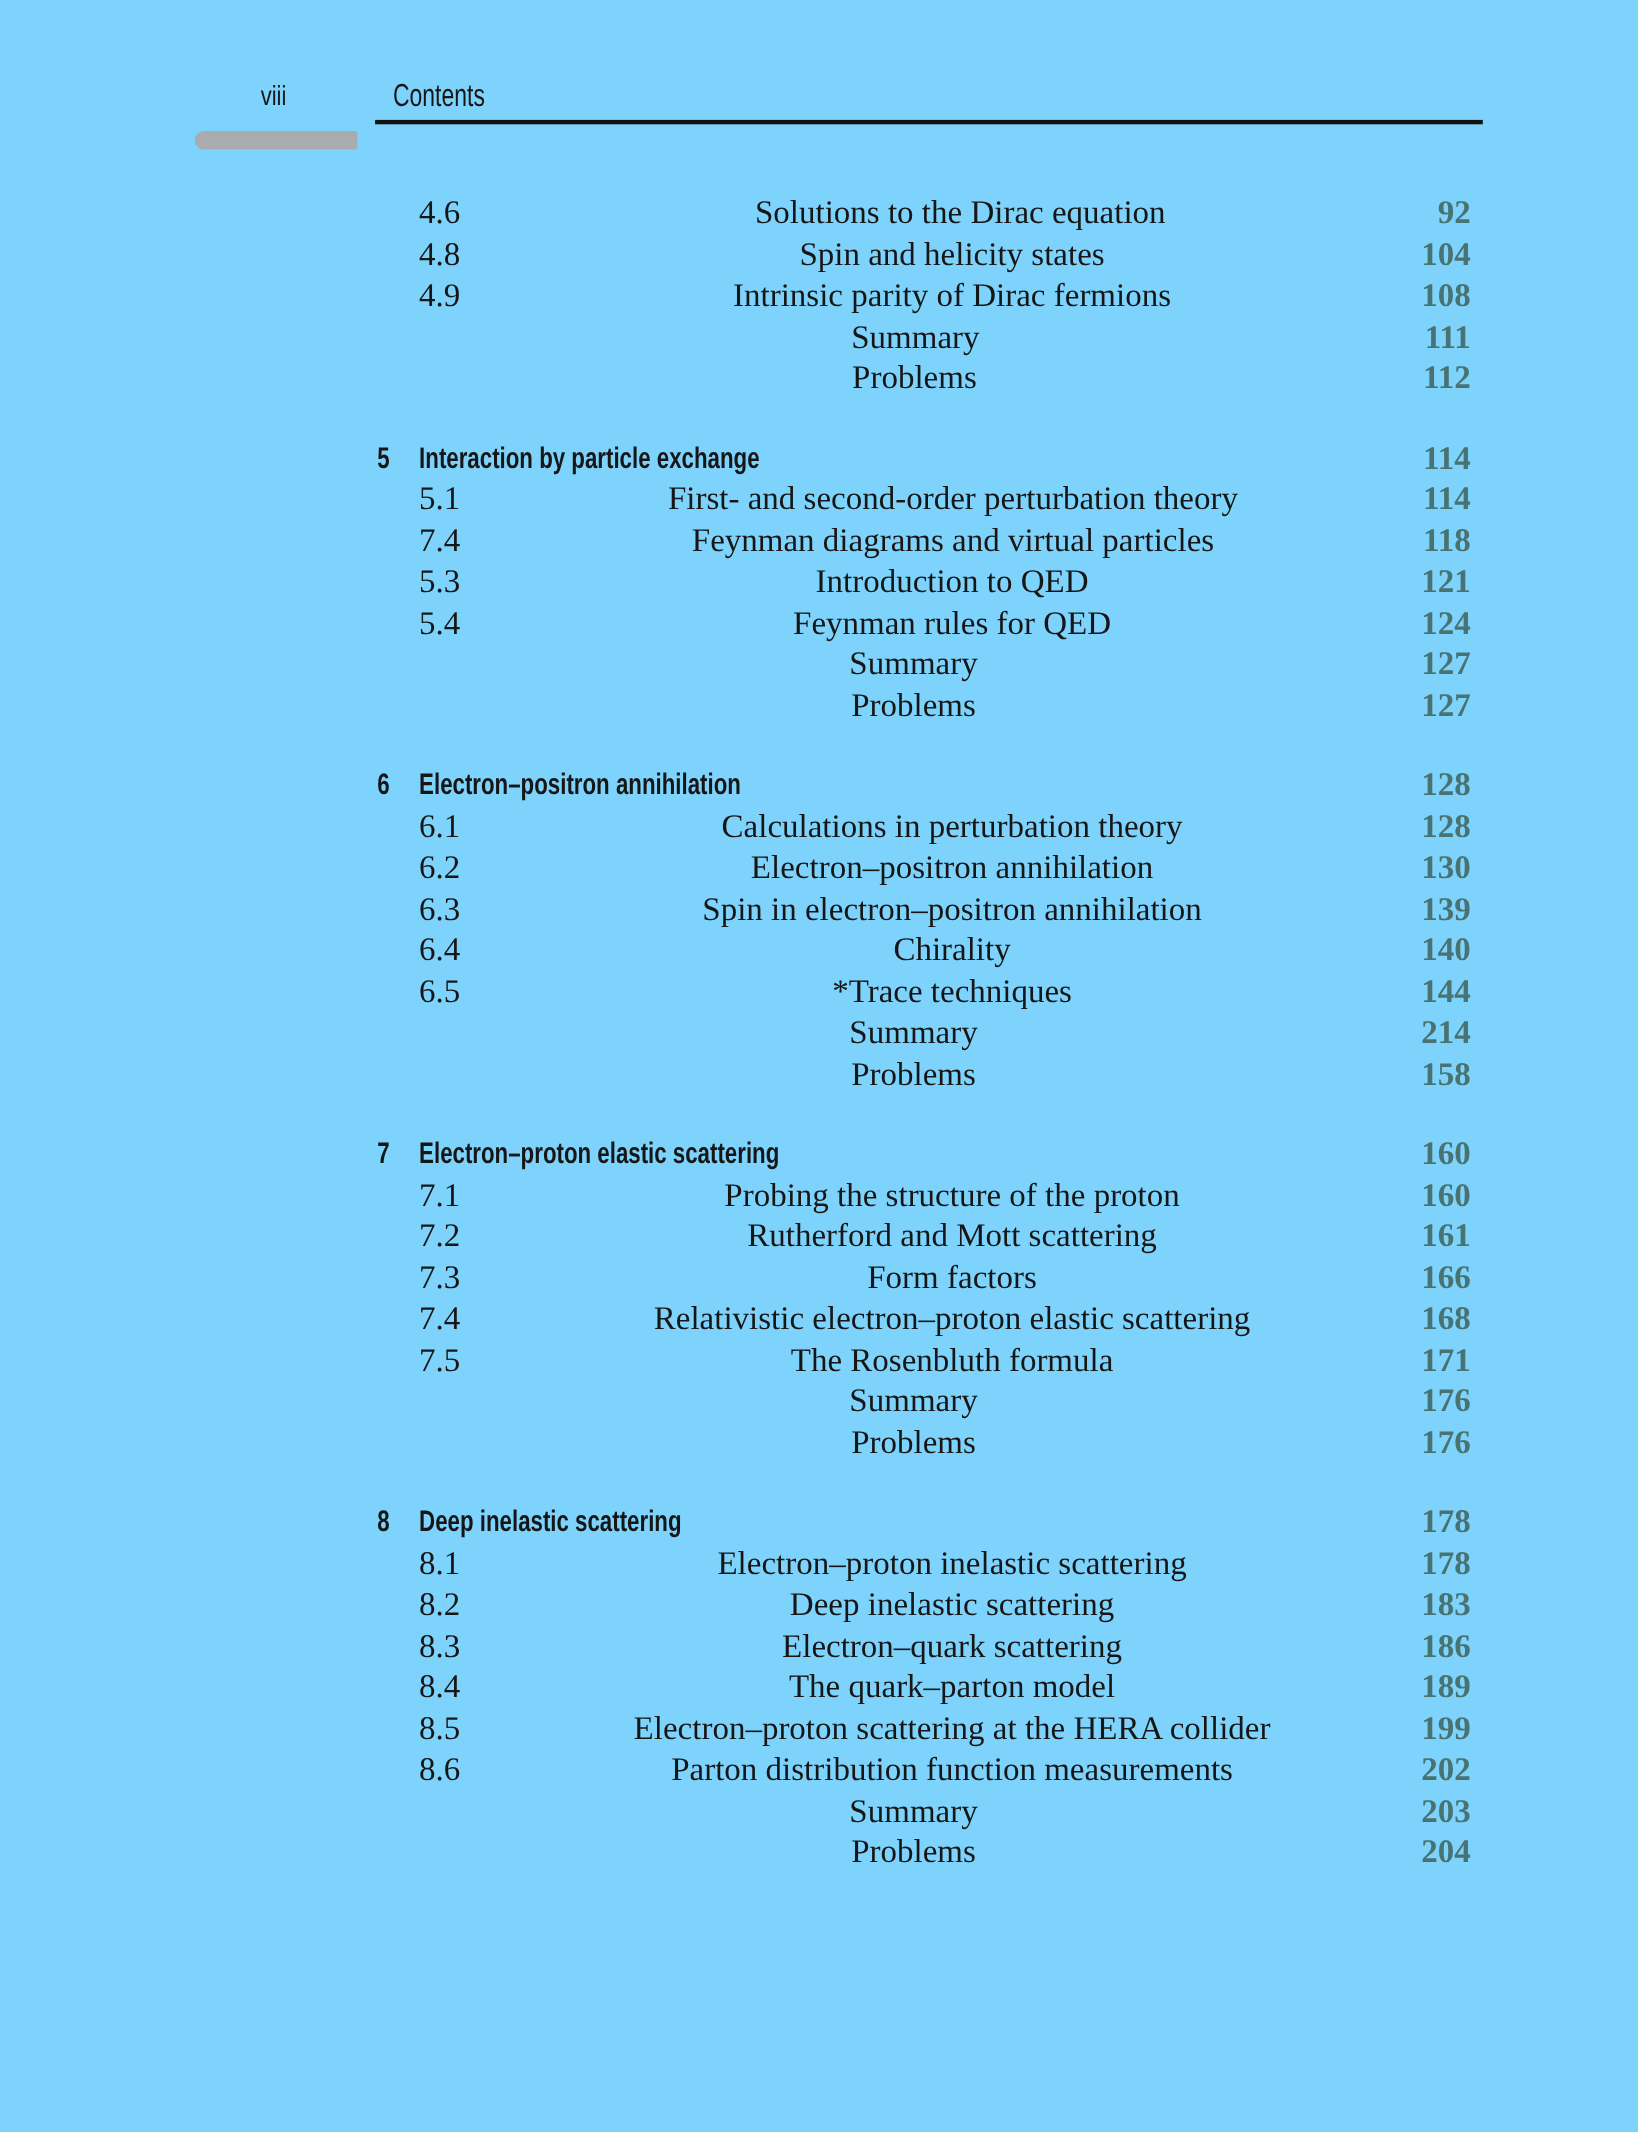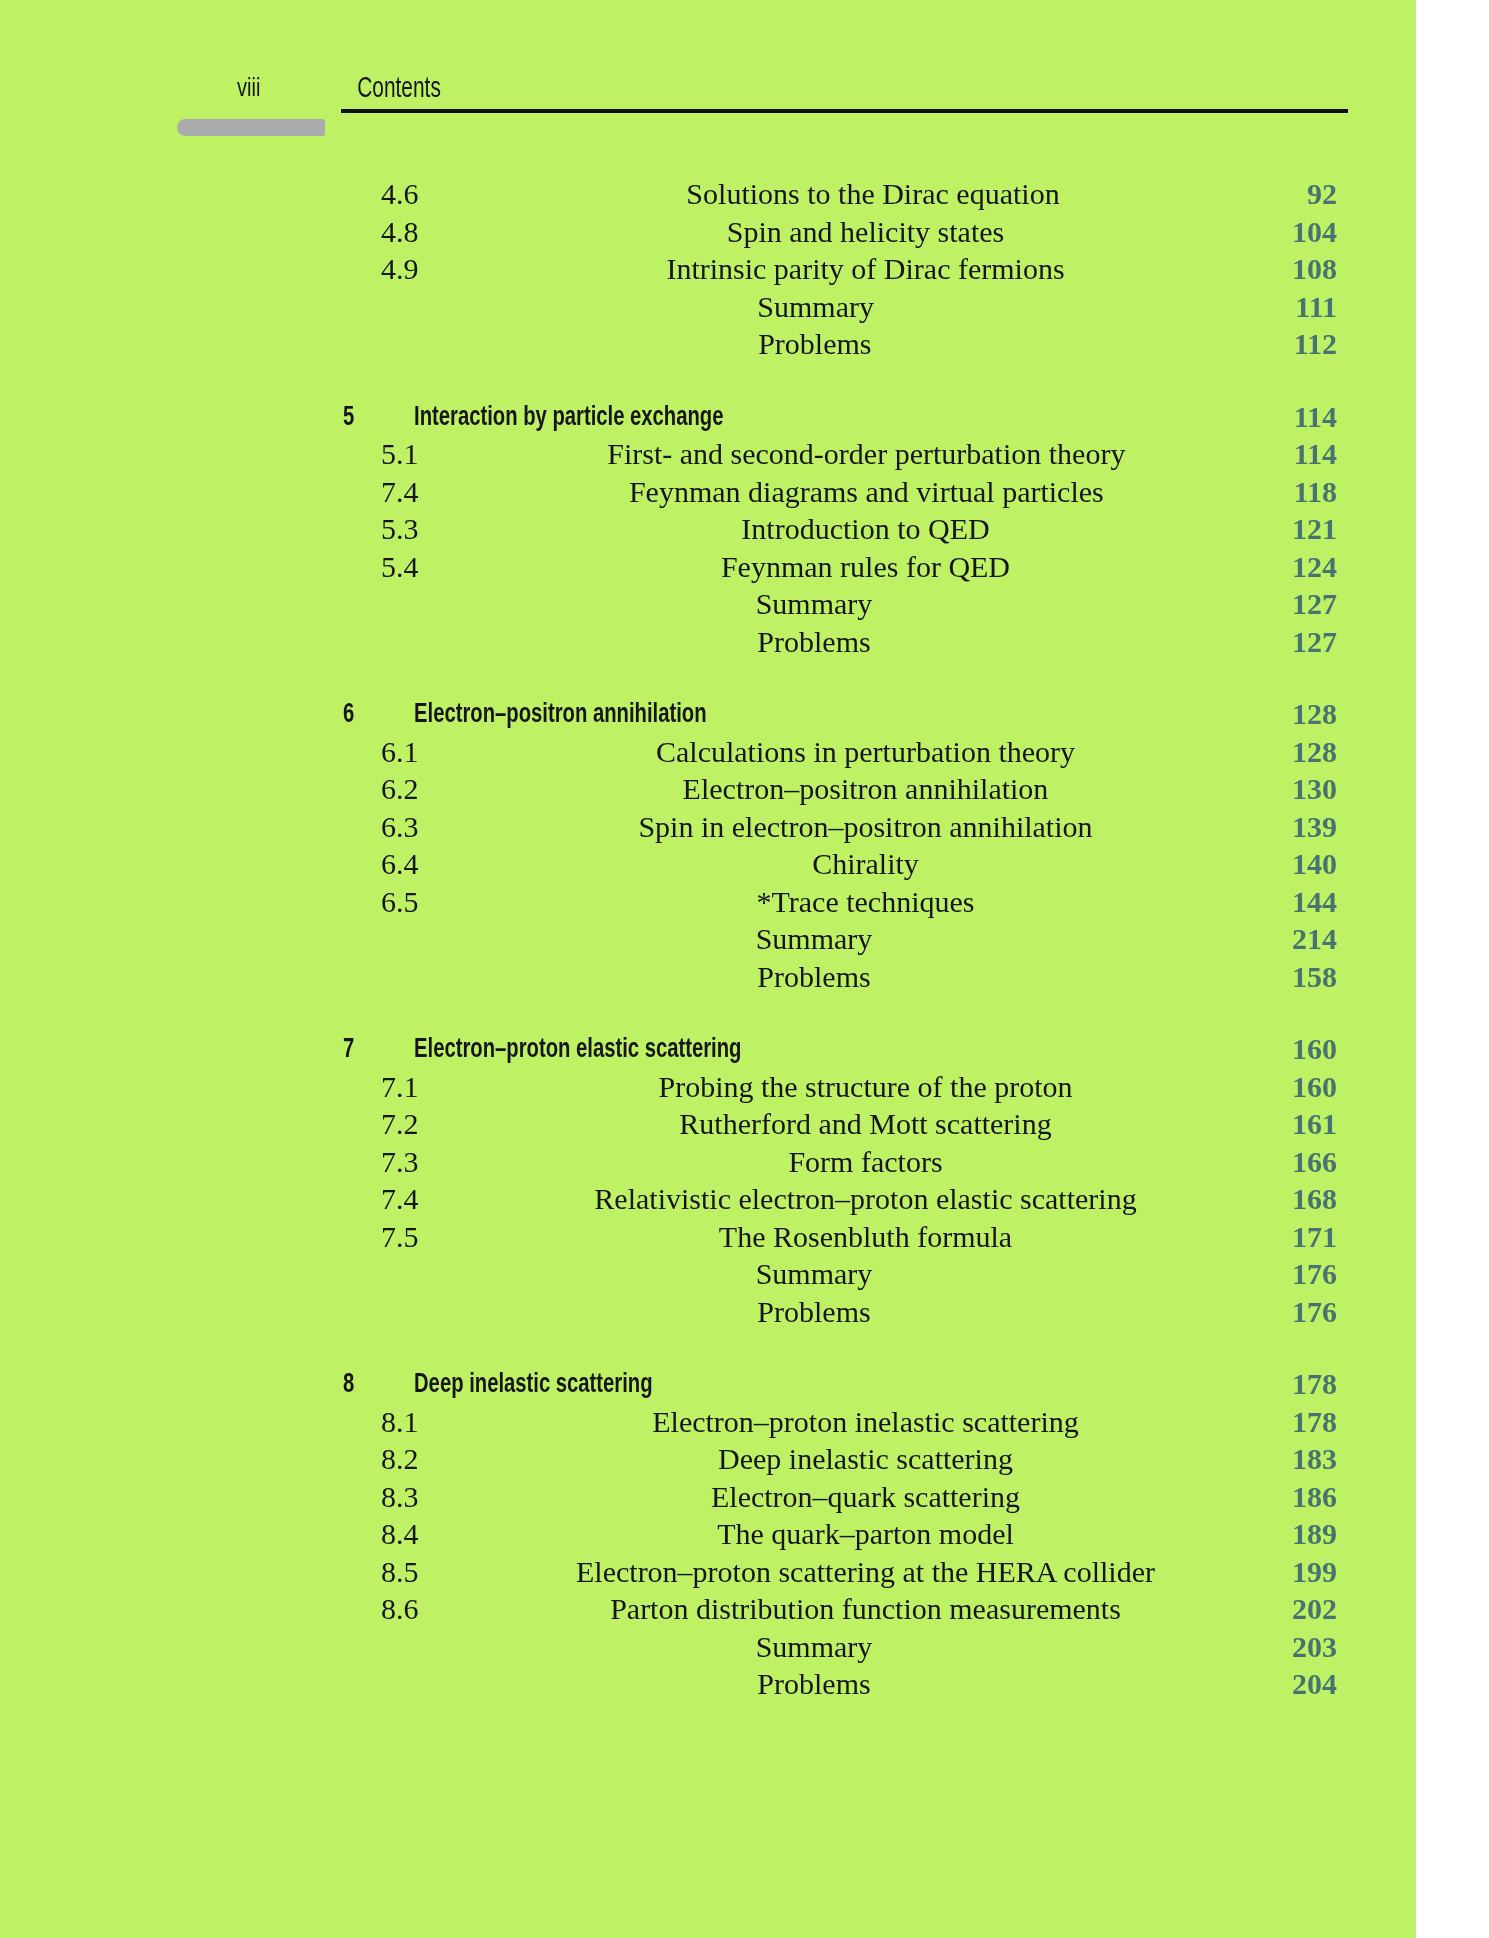--- a/index.html
+++ b/index.html
@@ -3,26 +3,25 @@
 <meta charset="utf-8">
 <style>
   :root{
     --teal:#497372;
     --ink:#161616;
     --bar-gray:#a9abad;
   }
   html,body{margin:0;padding:0;background:#ffffff;}
   .page{
     position:relative;
-    width:1384px;height:1938px;
-    background:#bef264;
+    width:1489px;height:1938px;
+    background:#7dd3fc;
     font-family:"Liberation Serif", serif;
     color:var(--ink);
     overflow:hidden;
-    padding-left:32px;
   }
   
   .folio{
     position:absolute;left:237px;top:72px;
     font-family:"Liberation Sans", sans-serif;
     font-size:25px;line-height:30px;
     transform:scaleX(0.8);transform-origin:0 50%;
   }
   .running-head{
     position:absolute;left:341px;top:70px;width:1007px;
@@ -40,21 +39,21 @@
     background:var(--bar-gray);
     border-radius:9px 3px 3px 9px;
   }
   
   .toc{
     position:absolute;left:343px;top:175px;width:994px;
     font-size:30px;
   }
   .toc-section{margin:0;}
   .toc-section + .toc-section{margin-top:35px;}
-  .row{display:flex;line-height:37.5px;white-space:nowrap;gap:33px;}
+  .row{display:flex;line-height:37.5px;white-space:nowrap;}
   .page-num{
     margin-left:12px;
     text-align:right;
     color:var(--teal);
     font-weight:bold;
   }
   
   .ch-num,.ch-title{
     font-family:"Liberation Sans", sans-serif;
     font-weight:bold;

